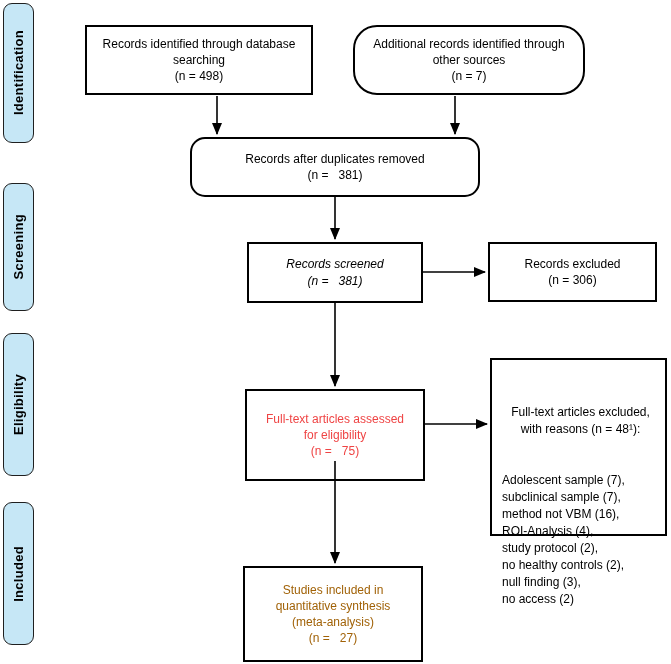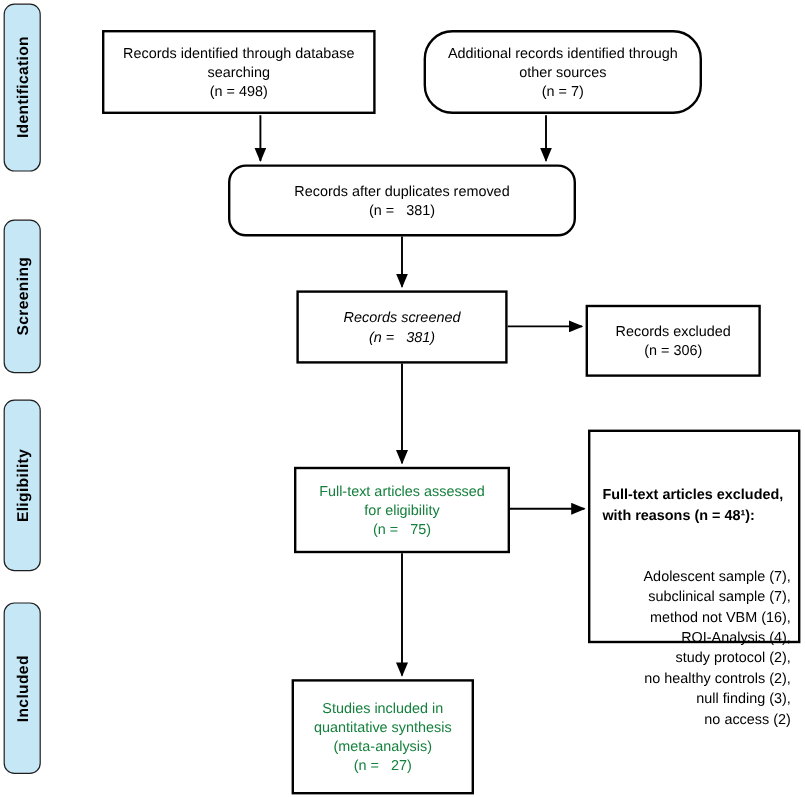--- a/index.html
+++ b/index.html
@@ -55,26 +55,25 @@
   }
   
   .fbox.reasons {
     display: block;
     text-align: left;
     padding: 10px 6px 6px 10px;
     line-height: 1.42;
     font-size: 12px;
   }
   .fbox.reasons .hdr {
-    text-align: left;
+    text-align: center;
     white-space: pre-wrap;
-    font-weight: bold;
   }
   .fbox.reasons .lst {
-    text-align: right;
+    text-align: left;
     white-space: pre-wrap;
   }
   #arrow-layer {
     position: absolute;
     top: 0;
     left: 0;
     pointer-events: none;
   }
   #arrow-layer line {
     stroke: #000000;
@@ -106,41 +105,41 @@
   <div class="fbox" style="left: 353px; top: 25px; width: 232px; height: 70px; background: rgb(255, 255, 255); border-color: rgb(0, 0, 0); color: rgb(0, 0, 0); border-radius: 24px;">Additional records identified through
 other sources
 (n = 7)</div>
 
   <div class="fbox" style="left: 190px; top: 137px; width: 290px; height: 60px; background: rgb(255, 255, 255); border-color: rgb(0, 0, 0); color: rgb(0, 0, 0); border-radius: 15px;">Records after duplicates removed
 (n =   381)</div>
 
   <div class="fbox" style="left: 247px; top: 242px; width: 176px; height: 61px; background: rgb(255, 255, 255); border-color: rgb(0, 0, 0); color: rgb(0, 0, 0); font-style: italic;">Records screened
 (n =   381)</div>
 
-  <div class="fbox" style="left: 488px; top: 242px; width: 146px; height: 60px; background: rgb(255, 255, 255); border-color: rgb(0, 0, 0); color: rgb(0, 0, 0); margin-top: 12px;">Records excluded
+  <div class="fbox" style="left: 488px; top: 242px; width: 169px; height: 60px; background: rgb(255, 255, 255); border-color: rgb(0, 0, 0); color: rgb(0, 0, 0);">Records excluded
 (n = 306)</div>
 
-  <div class="fbox" style="left: 245px; top: 389px; width: 180px; height: 72px; background: rgb(255, 255, 255); border-color: rgb(0, 0, 0); color: #15803d;">Full-text articles assessed
+  <div class="fbox" style="left: 245px; top: 389px; width: 180px; height: 92px; background: rgb(255, 255, 255); border-color: rgb(0, 0, 0); color: #ef4444;">Full-text articles assessed
 for eligibility
 (n =   75)</div>
 
   <div class="fbox reasons" style="left: 490px; top: 358px; width: 177px; height: 178px; background: rgb(255, 255, 255); border-color: rgb(0, 0, 0); color: rgb(0, 0, 0);">
     <div class="hdr">Full-text articles excluded,
 with reasons (n = 48¹):</div>
     <div class="lst">Adolescent sample (7),
 subclinical sample (7),
 method not VBM (16),
 ROI-Analysis (4),
 study protocol (2),
 no healthy controls (2),
 null finding (3),
 no access (2)</div>
   </div>
 
-  <div class="fbox" style="left: 243px; top: 566px; width: 152px; height: 96px; background: rgb(255, 255, 255); border-color: rgb(0, 0, 0); color: #15803d;">Studies included in
+  <div class="fbox" style="left: 243px; top: 566px; width: 180px; height: 96px; background: rgb(255, 255, 255); border-color: rgb(0, 0, 0); color: #a16207;">Studies included in
 quantitative synthesis
 (meta-analysis)
 (n =   27)</div>
 
   <svg id="arrow-layer" width="671" height="664" viewBox="0 0 671 664">
     <defs>
       <marker id="ah" markerUnits="userSpaceOnUse" markerWidth="12" markerHeight="10" viewBox="0 0 12 10" refX="11" refY="5" orient="auto">
         <path d="M0,0 L12,5 L0,10 Z" fill="#000000"></path>
       </marker>
     </defs>

